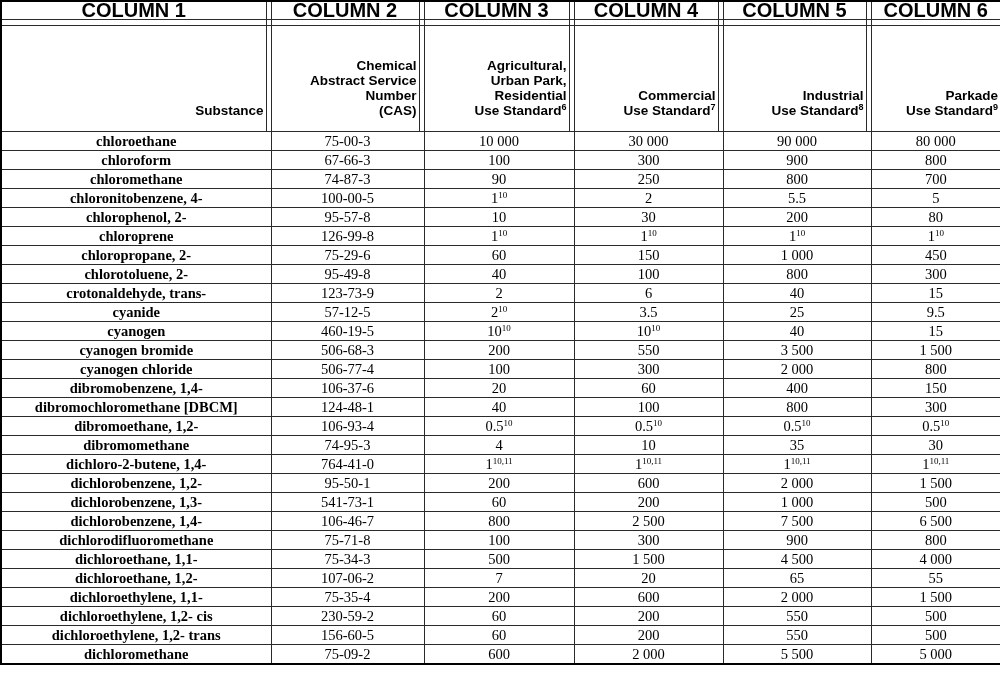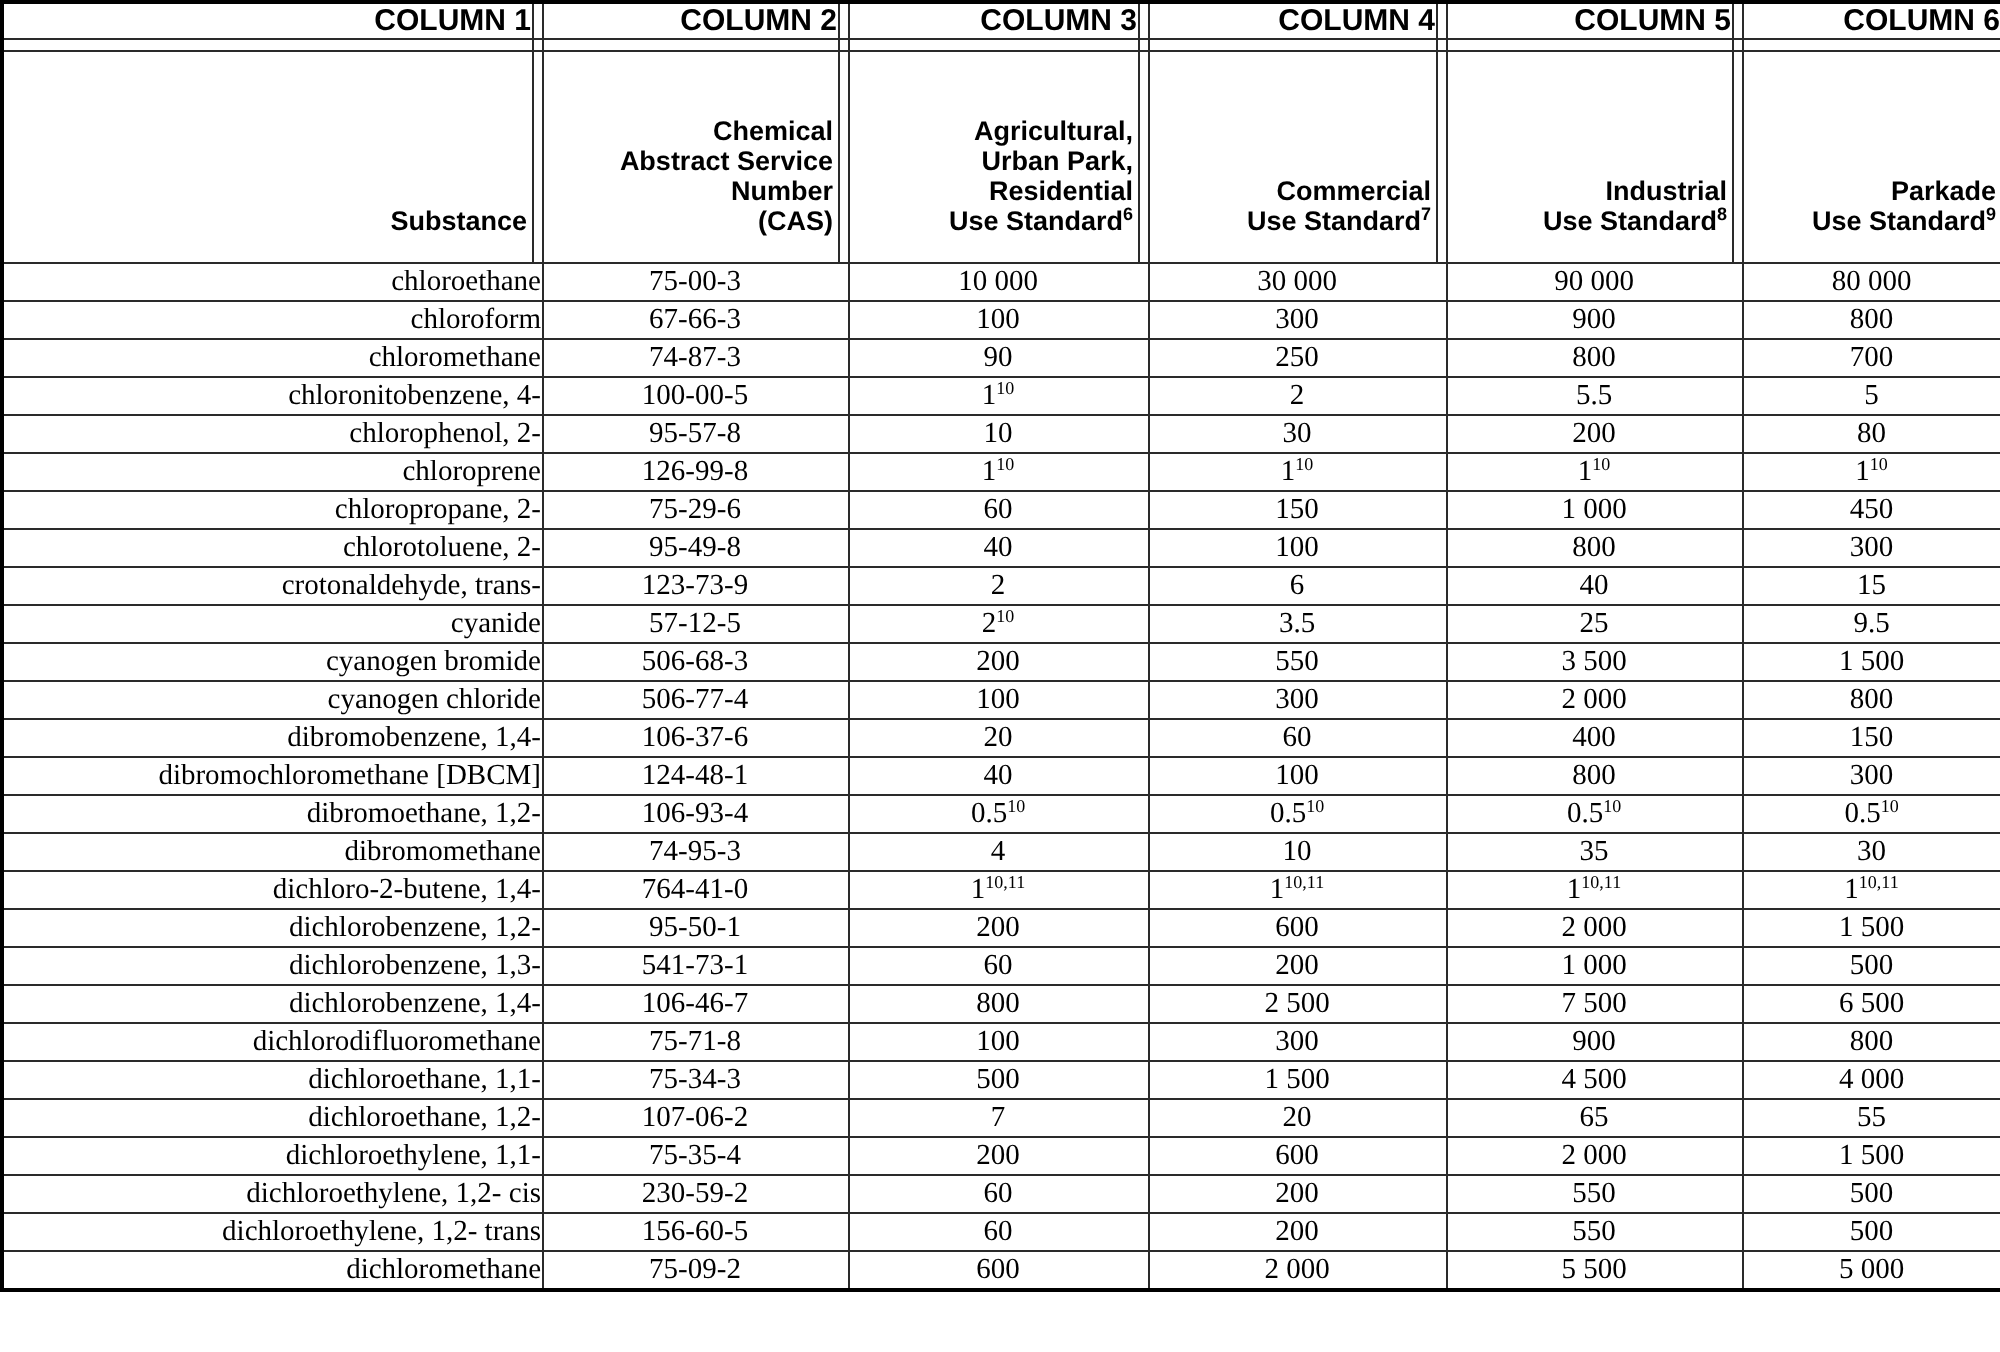--- a/index.html
+++ b/index.html
@@ -25,22 +25,22 @@
     margin: 0;
     padding: 0;
     overflow: hidden;
     white-space: nowrap;
     color: #000000;
   }
   
   tr.col-label-row th {
     font-family: "Liberation Sans", sans-serif;
     font-weight: bold;
-    font-size: 15px;
-    text-align: right;
+    font-size: 20px;
+    text-align: center;
     height: 17px;
     line-height: 17px;
     vertical-align: middle;
   }
   tr.spacer-row td {
     height: 5px;
     line-height: 5px;
     font-size: 2px;
   }
   tr.main-header-row th {
@@ -56,22 +56,23 @@
   }
   
   tr.data-row td {
     font-family: "Liberation Serif", serif;
     font-size: 14.5px;
     height: 18px;
     line-height: 17px;
     vertical-align: middle;
   }
   td.substance-cell {
-    text-align: right;
+    text-align: center;
     padding-left: 7px;
+    font-weight: bold;
   }
   td.cas-cell, td.value-cell {
     text-align: center;
   }
   sup {
     font-size: 9px;
     line-height: 0;
     vertical-align: baseline;
     position: relative;
     top: -0.55em;
@@ -212,20 +213,28 @@
         </tr>
         <tr class="data-row">
           <td class="substance-cell" colspan="2">cyanide</td>
           <td class="cas-cell" colspan="2">57-12-5</td>
           <td class="value-cell" colspan="2">2<sup>10</sup></td>
           <td class="value-cell" colspan="2">3.5</td>
           <td class="value-cell" colspan="2">25</td>
           <td class="value-cell" colspan="1">9.5</td>
         </tr>
         <tr class="data-row">
+          <td class="substance-cell" colspan="2">cyanogen</td>
+          <td class="cas-cell" colspan="2">460-19-5</td>
+          <td class="value-cell" colspan="2">10<sup>10</sup></td>
+          <td class="value-cell" colspan="2">10<sup>10</sup></td>
+          <td class="value-cell" colspan="2">40</td>
+          <td class="value-cell" colspan="1">15</td>
+        </tr>
+        <tr class="data-row">
           <td class="substance-cell" colspan="2">cyanogen bromide</td>
           <td class="cas-cell" colspan="2">506-68-3</td>
           <td class="value-cell" colspan="2">200</td>
           <td class="value-cell" colspan="2">550</td>
           <td class="value-cell" colspan="2">3 500</td>
           <td class="value-cell" colspan="1">1 500</td>
         </tr>
         <tr class="data-row">
           <td class="substance-cell" colspan="2">cyanogen chloride</td>
           <td class="cas-cell" colspan="2">506-77-4</td>

